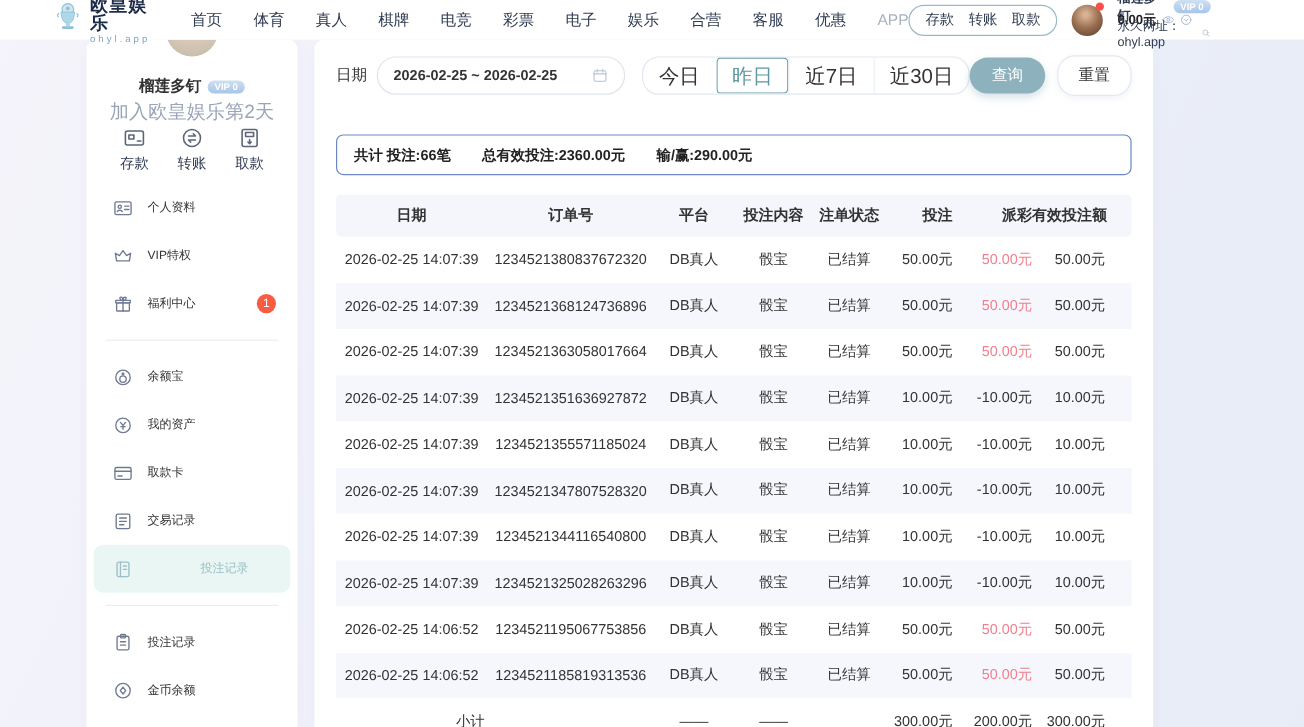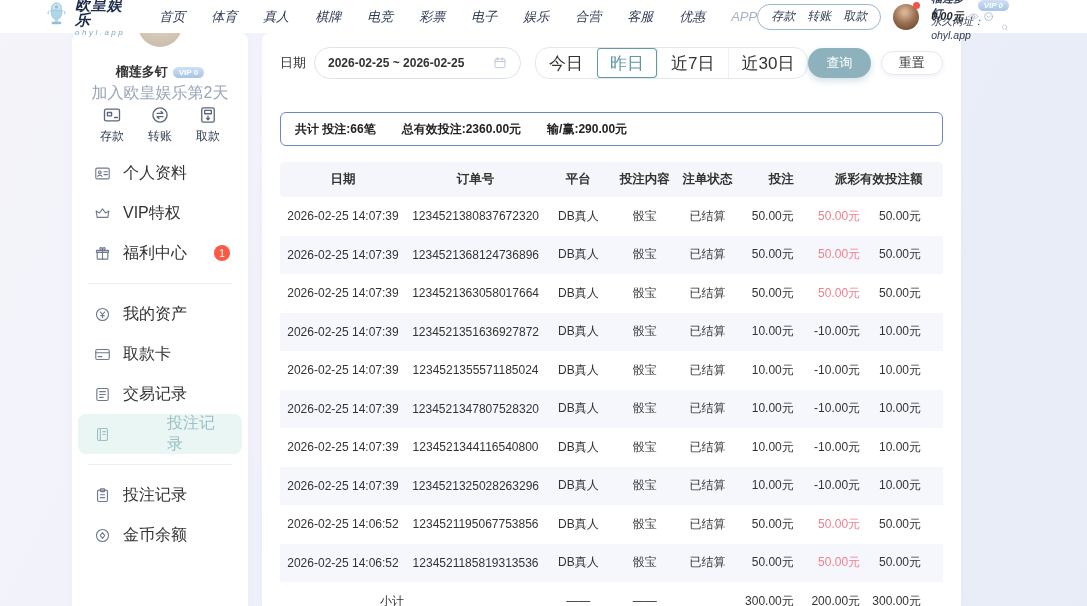--- a/index.html
+++ b/index.html
@@ -2,21 +2,21 @@
 <html><head>
 <meta charset="utf-8">
 <style>
   html,body{margin:0;padding:0;}
   body{font-family:"Liberation Sans","DejaVu Sans",sans-serif;-webkit-font-smoothing:antialiased;}
   #app{position:relative;width:1087px;height:606px;overflow:hidden;
        background:linear-gradient(115deg,#f5f4fb 0%,#eef0f9 45%,#e7ecf7 100%);}
 
   
   .header{position:absolute;top:0;left:0;right:0;height:33px;background:#fff;z-index:10;
-          display:flex;align-items:center;padding:0 78px 0 45px;box-sizing:border-box;font-style:italic;}
+          display:flex;align-items:center;padding:0 78px 0 45px;box-sizing:border-box;}
   .logo{display:flex;align-items:center;gap:7px;cursor:pointer;}
   .logo-text{display:flex;flex-direction:column;line-height:1;}
   .logo-title{font-size:15px;font-weight:700;color:#1d2b4a;letter-spacing:1px;}
   .logo-sub{font-size:8px;color:#7fa8bf;letter-spacing:2.5px;margin-top:2px;}
   .nav{display:flex;align-items:center;gap:26px;margin-left:30px;}
   .nav-item{font-size:13px;color:#2f3b52;cursor:pointer;white-space:nowrap;}
   .nav-item.muted{color:#a9b1c0;}
   .header-right{margin-left:auto;display:flex;align-items:center;gap:12px;}
   .wallet-pill{display:flex;align-items:center;gap:12px;border:1px solid #9bb9c6;border-radius:13px;
                height:24px;padding:0 13px;}
@@ -44,21 +44,21 @@
   .side-name{font-size:13px;font-weight:700;color:#333;}
   .side-joined{font-size:16px;color:#9aa5b8;text-align:center;margin-top:2px;height:14px;}
   .qa-row{display:flex;justify-content:space-around;padding:0 16px;margin-top:8px;}
   .qa{display:flex;flex-direction:column;align-items:center;gap:3px;cursor:pointer;}
   .qa-icon{width:20px;height:20px;color:#5c6678;}
   .qa-label{font-size:12px;color:#2f3b52;}
   .side-menu{margin-top:8px;}
   .side-item{display:flex;align-items:center;height:40px;margin:0 6px;padding:0 12px 0 16px;
              border-radius:8px;cursor:pointer;position:relative;}
   .side-icon{width:17px;height:17px;color:#6f7a91;margin-right:12px;flex:none;}
-  .side-label{font-size:16px;color:#333;}
+  .side-label{font-size:10px;color:#333;}
   .side-item.active{background:#e9f6f4;gap:44px;}
   .side-item.active .side-label{color:#9cc0c6;}
   .side-item.active .side-icon{color:#9cc0c6;}
   .side-badge{margin-left:auto;min-width:16px;height:16px;border-radius:8px;background:#fa5b43;
               color:#fff;font-size:10px;display:flex;align-items:center;justify-content:center;
               padding:0 4px;box-sizing:border-box;}
   .side-divider{height:1px;background:#e9edf4;margin:10px 16px;}
 
   
   .main{position:absolute;left:262px;top:33px;width:699px;bottom:0;background:#fff;
@@ -72,21 +72,21 @@
   .cal-icon{width:14px;height:14px;color:#b9c2d4;}
   .range-group{display:flex;margin-left:14px;border:1px solid #e2e7f1;border-radius:14px;height:32px;
                box-sizing:border-box;align-items:stretch;background:#fff;}
   .range-btn{display:flex;align-items:center;justify-content:center;padding:0 13px;font-size:17px;
              color:#333;cursor:pointer;border-left:1px solid #eceff6;white-space:nowrap;}
   .range-btn:first-child{border-left:none;}
   .range-btn.active{box-shadow:inset 0 0 0 1px #649aa5;border-radius:4px;color:#5f98a3;border-left-color:transparent;}
   .btn-query{margin-left:auto;width:66px;height:30px;border-radius:15px;background:#8eb2bd;color:#fff;
              font-size:13px;display:flex;align-items:center;justify-content:center;cursor:pointer;
              box-shadow:0 3px 7px rgba(142,178,189,.4);}
-  .btn-reset{margin-left:10px;width:66px;height:24px;border-radius:15px;background:#fff;color:#333;
+  .btn-reset{margin-left:10px;width:66px;height:34px;border-radius:15px;background:#fff;color:#333;
              border:1px solid #e4e8f2;box-sizing:border-box;font-size:13px;display:flex;align-items:center;
              justify-content:center;cursor:pointer;box-shadow:0 2px 5px rgba(180,190,210,.18);}
   .summary{height:32px;border:1px solid #6b87c7;border-radius:6px;display:flex;align-items:center;
            padding:0 14px;gap:26px;font-size:12px;font-weight:700;color:#222;margin-bottom:16px;white-space:nowrap;}
 
   
   .t-head{display:flex;align-items:center;height:35px;background:#f5f6fb;border-radius:4px;
           font-weight:700;font-size:12.5px;color:#333;}
   .t-row{display:flex;align-items:center;height:38.5px;font-size:12px;color:#333;}
   .t-row.alt{background:#f6f7fc;}
@@ -249,20 +249,30 @@
             </svg>
           </span>
           <span class="side-label">福利中心</span>
           <span class="side-badge">1</span>
         </div>
         <div class="side-divider"></div>
         <div class="side-item">
           <span class="side-icon">
             <svg viewBox="0 0 24 24" fill="none" stroke="currentColor" stroke-width="1.6" stroke-linecap="round" stroke-linejoin="round" style="width:100%;height:100%;display:block">
               <circle cx="12" cy="12" r="8.5"></circle>
+              <circle cx="12" cy="14" r="3.8"></circle>
+              <circle cx="12" cy="7.8" r="1"></circle>
+            </svg>
+          </span>
+          <span class="side-label">余额宝</span>
+        </div>
+        <div class="side-item">
+          <span class="side-icon">
+            <svg viewBox="0 0 24 24" fill="none" stroke="currentColor" stroke-width="1.6" stroke-linecap="round" stroke-linejoin="round" style="width:100%;height:100%;display:block">
+              <circle cx="12" cy="12" r="8.5"></circle>
               <path d="M9 8.5l3 3.5 3-3.5M12 12v4.5M9.5 13.5h5"></path>
             </svg>
           </span>
           <span class="side-label">我的资产</span>
         </div>
         <div class="side-item">
           <span class="side-icon">
             <svg viewBox="0 0 24 24" fill="none" stroke="currentColor" stroke-width="1.6" stroke-linecap="round" stroke-linejoin="round" style="width:100%;height:100%;display:block">
               <rect x="2.5" y="5" width="19" height="14" rx="2"></rect>
               <path d="M2.5 9.5h19M6 15h5"></path>

